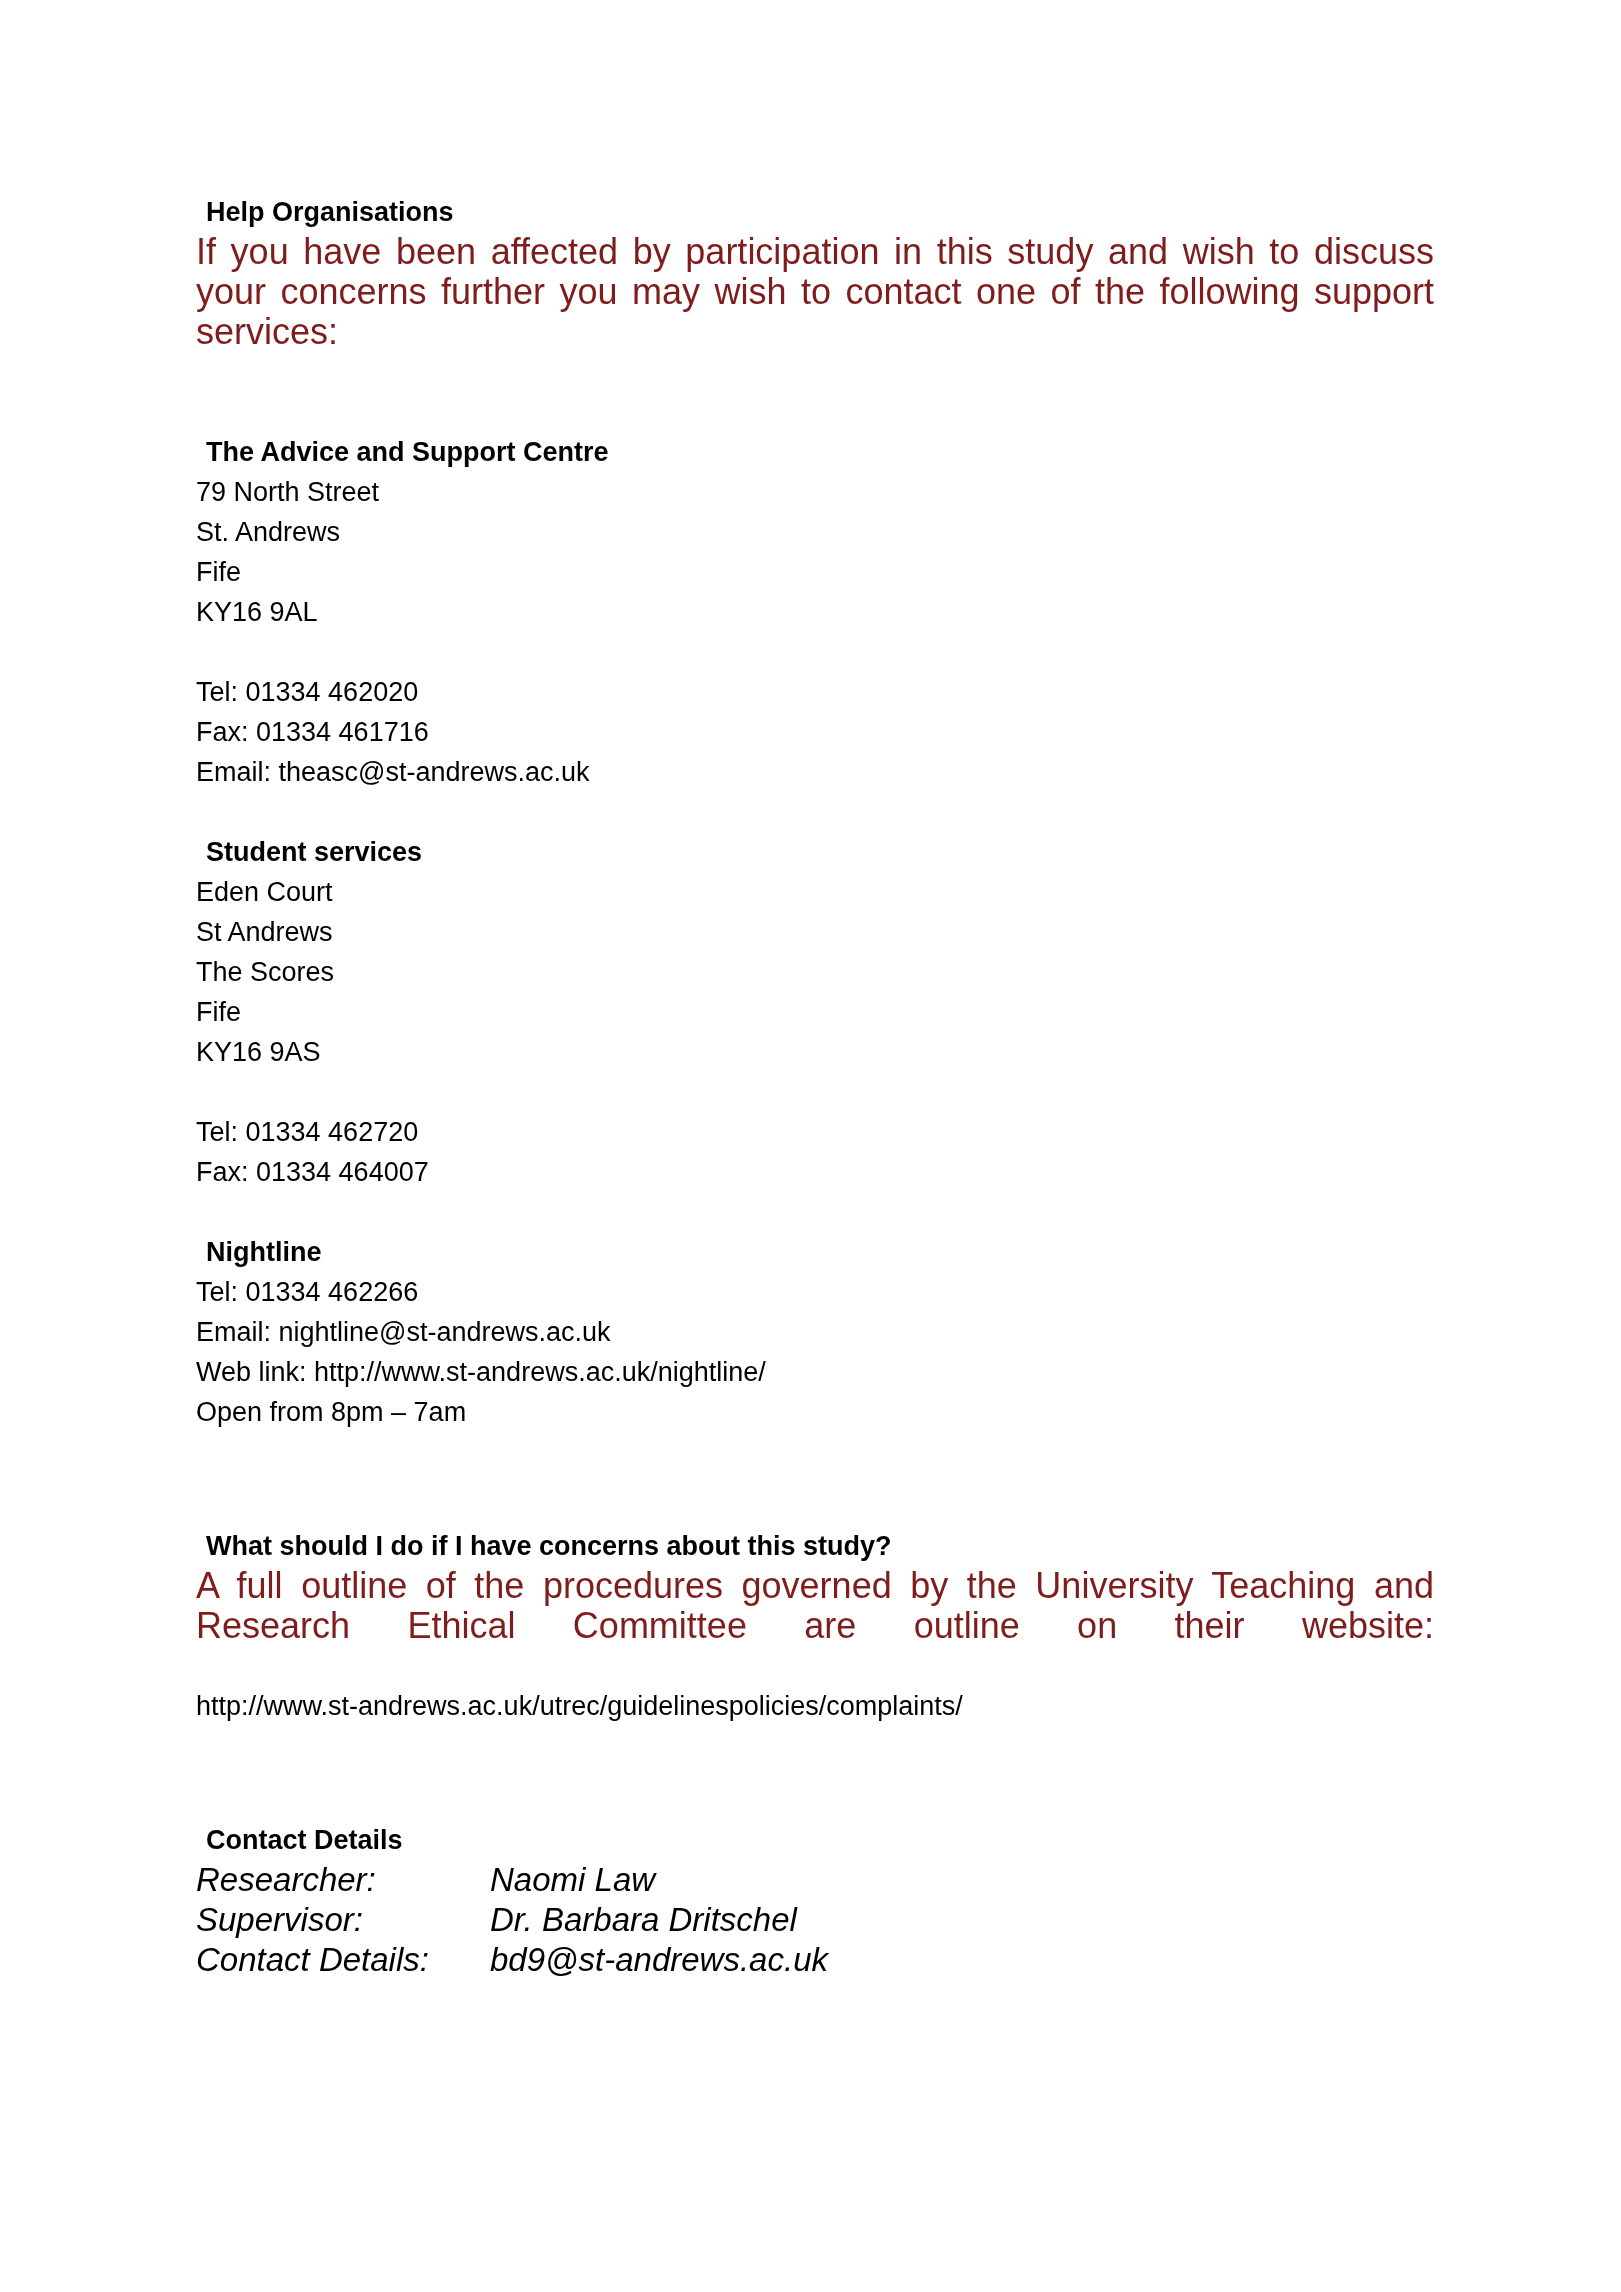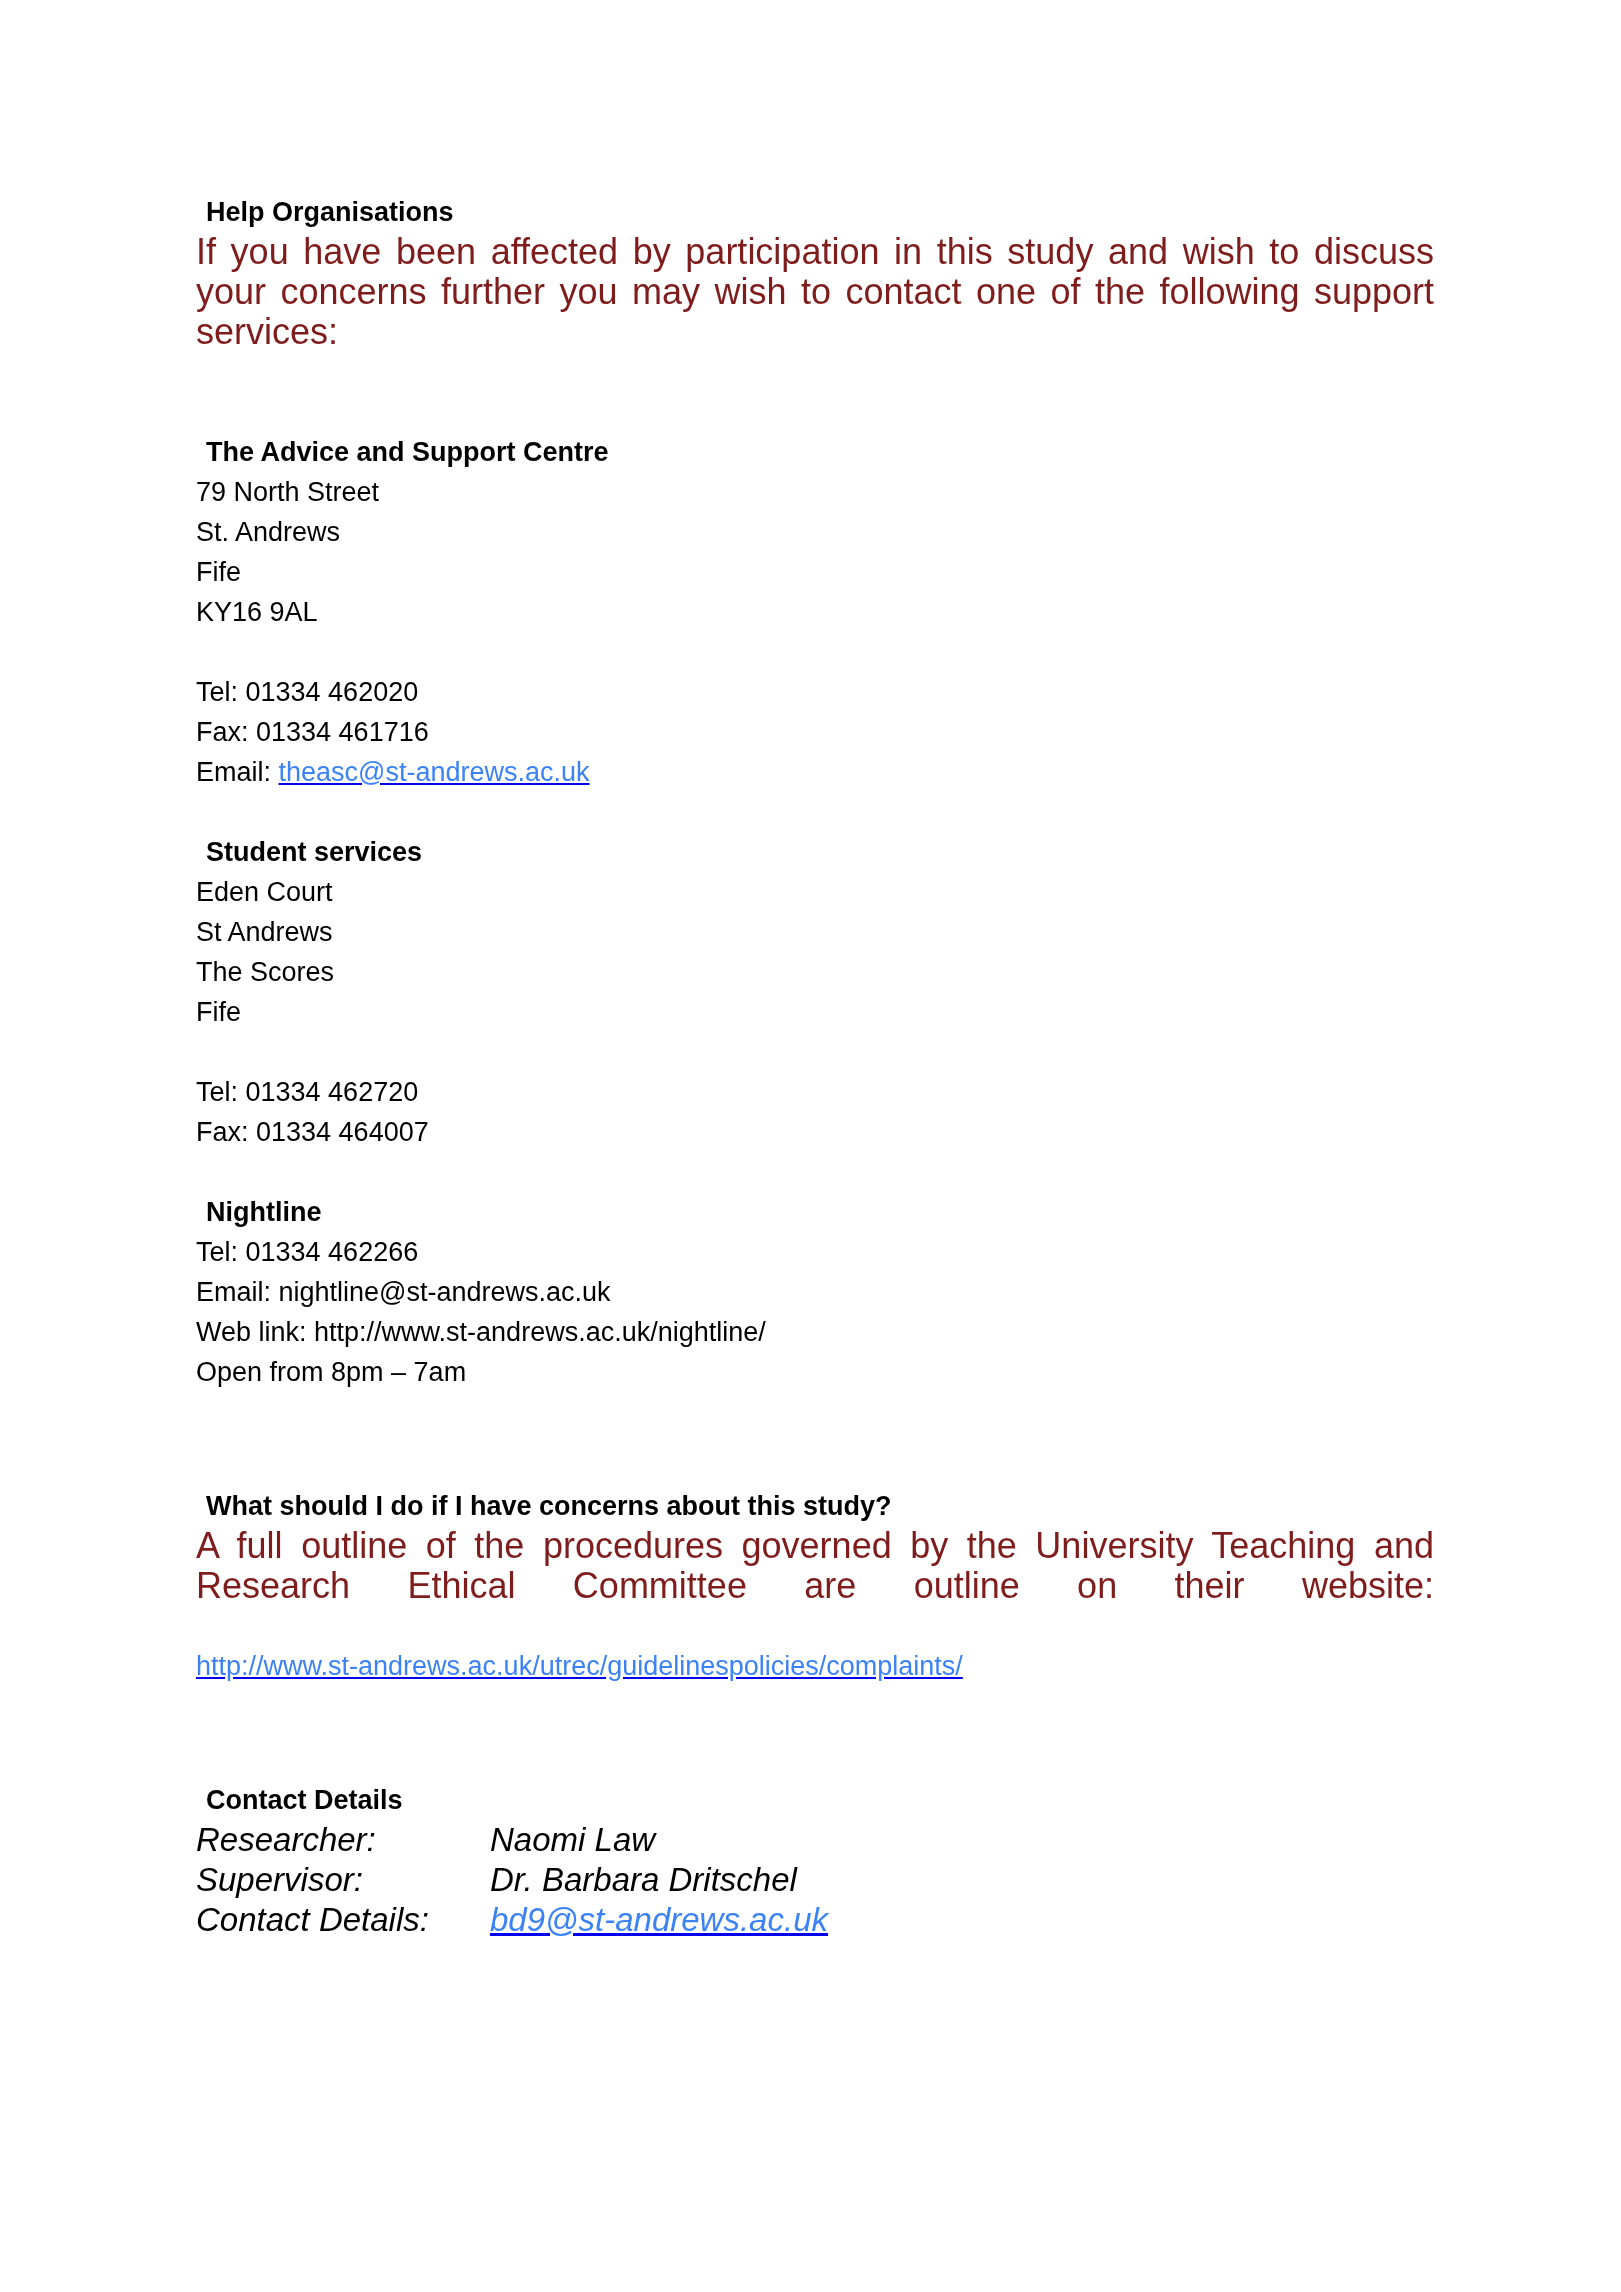--- a/index.html
+++ b/index.html
@@ -50,22 +50,21 @@
   }
 
   
   .para::after {
     content: "";
     display: inline-block;
     width: 100%;
   }
 
   .link {
-    color: #3b82f6;
-    text-decoration: underline;
+    color: #000000;
     text-decoration-color: #0000EE;
     text-underline-offset: 2px;
   }
 
   
   .gap-blank {
     height: 40px;
   }
 
   .section {
@@ -122,20 +121,21 @@
     </div>
 
     <div class="gap-blank"></div>
 
     <div class="section">
       <div class="line bold">Student services</div>
       <div class="line">Eden Court</div>
       <div class="line">St Andrews</div>
       <div class="line">The Scores</div>
       <div class="line">Fife</div>
+      <div class="line">KY16 9AS</div>
 
       <div class="gap-blank"></div>
 
       <div class="line">Tel: 01334 462720</div>
       <div class="line">Fax: 01334 464007</div>
     </div>
 
     <div class="gap-blank"></div>
 
     <div class="section">

